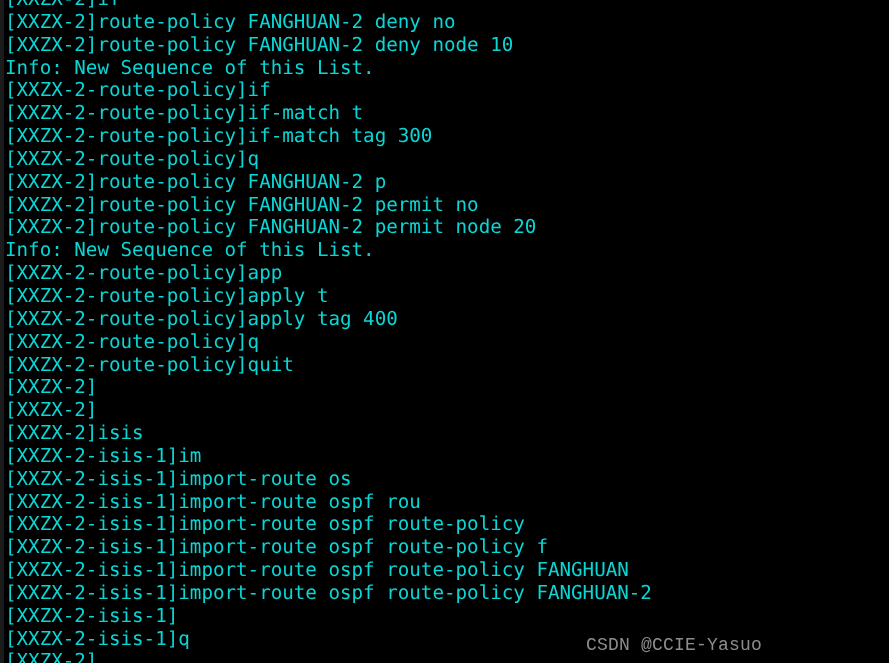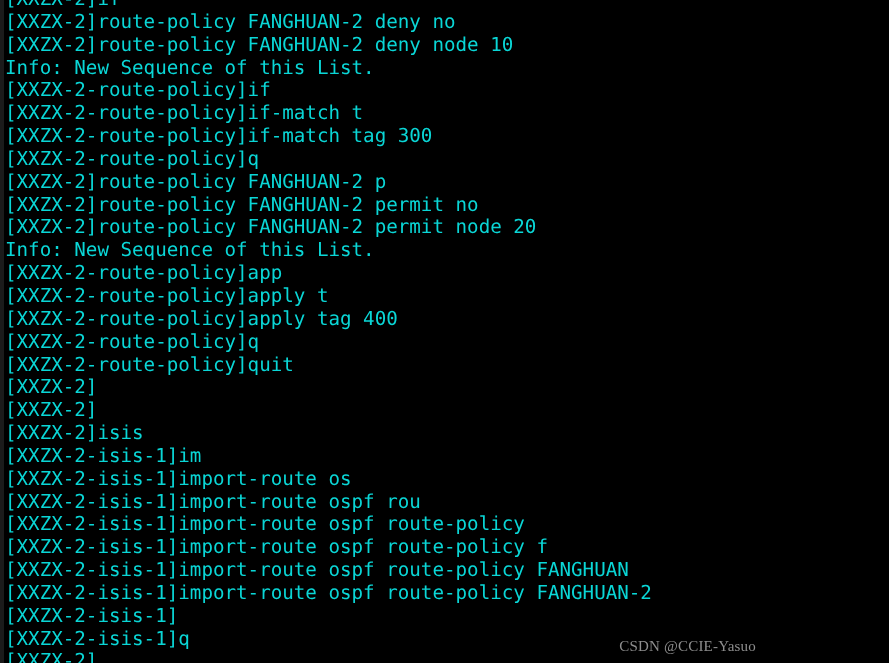--- a/index.html
+++ b/index.html
@@ -55,25 +55,25 @@
 
   .line {
     display: block;
     height: 22.85px;
     color: #0ad6d6;
     white-space: pre;
   }
 
   #watermark {
     position: absolute;
-    right: 20px;
+    right: 14px;
     bottom: 8px;
     color: #8d8d8d;
-    font-family: Liberation Serif, serif;
-    font-size: 15px;
+    font-family: Liberation Mono, monospace;
+    font-size: 18px;
     letter-spacing: 0.2px;
     z-index: 5;
     user-select: none;
   }
 </style>
 </head>
 <body>
 
 <div id="terminal">
 

